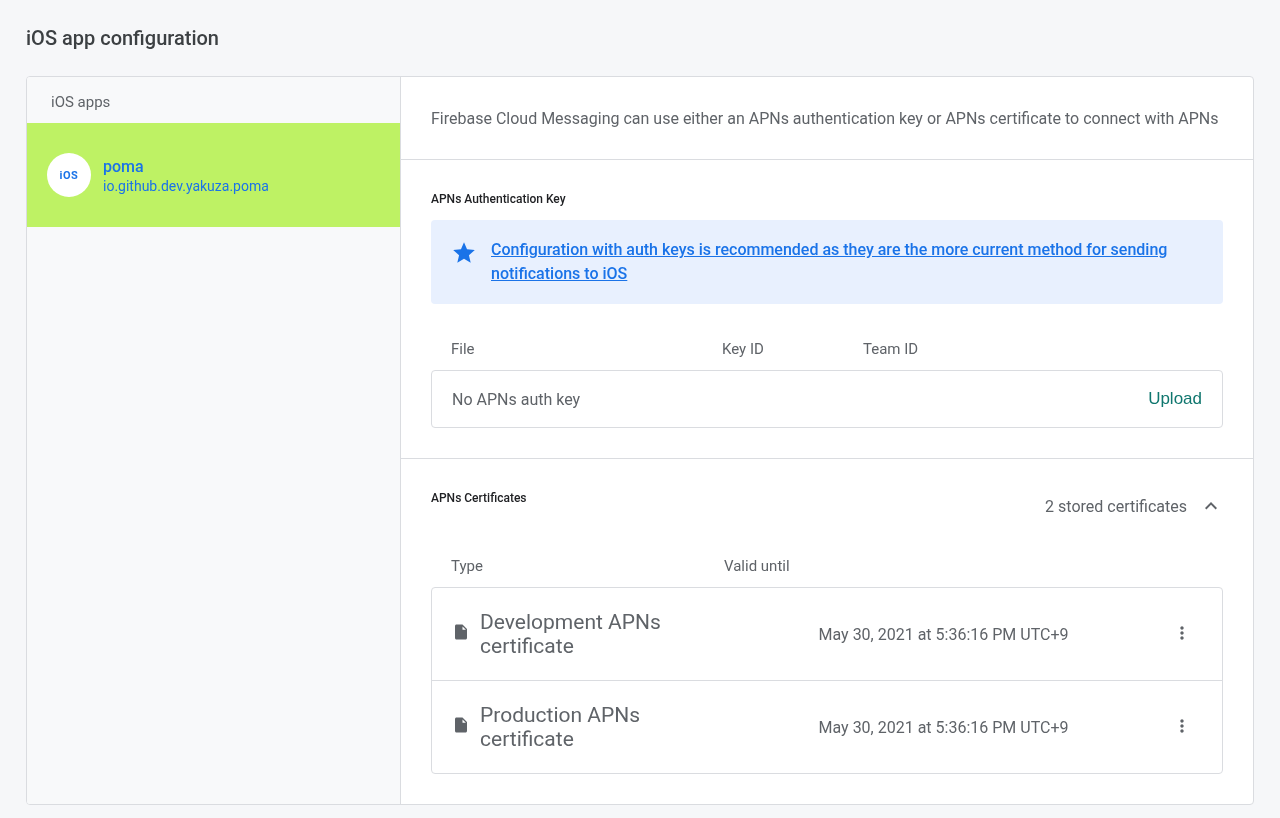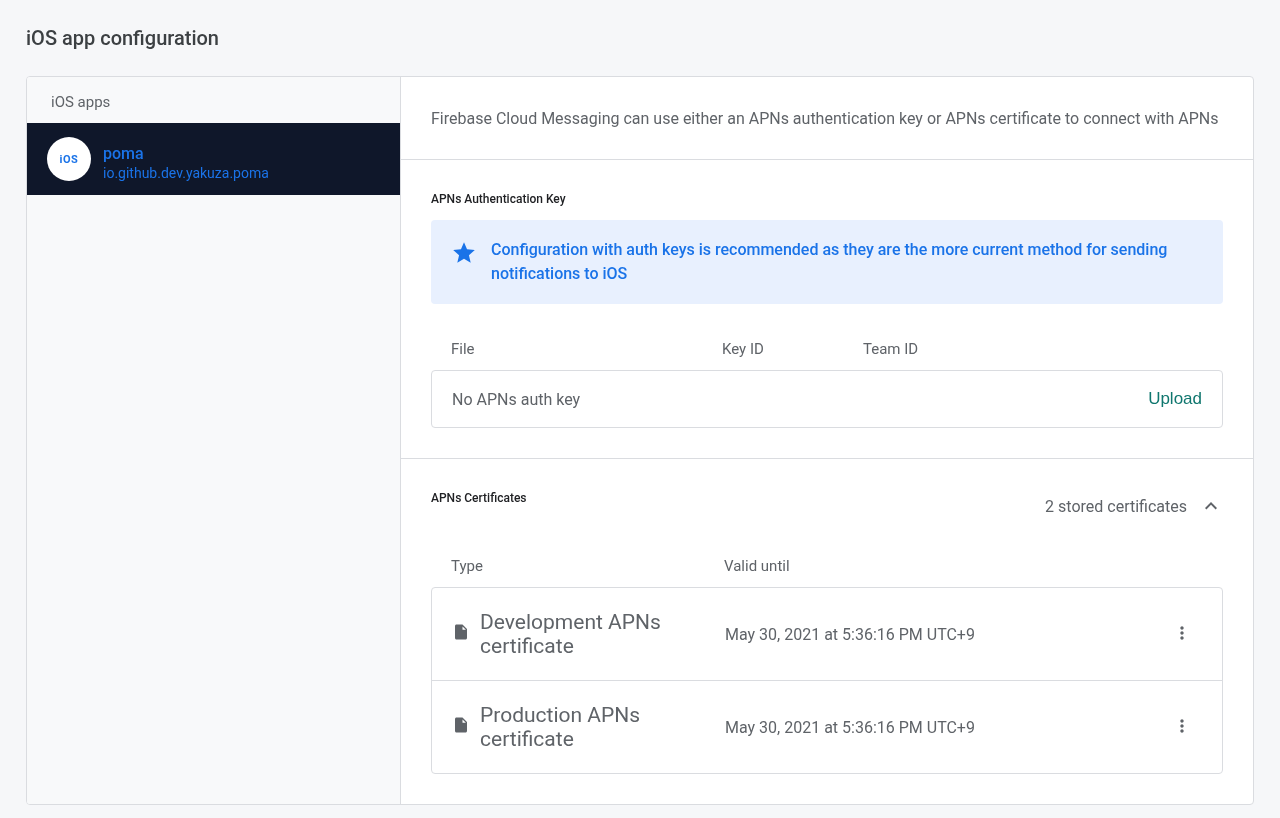--- a/index.html
+++ b/index.html
@@ -31,23 +31,23 @@
       background: #f8f9fa;
       border-right: 1px solid #dadce0;
     }
     .sidebar-header {
       padding: 16px 24px 12px 24px;
       font-size: 15px;
       color: #5f6368;
     }
     .app-item {
       display: flex;
-      align-items: flex-end;
-      padding: 14px 20px;
-      background: #0f172a;
+      align-items: center;
+      padding: 30px 20px;
+      background: #bef264;
       cursor: pointer;
     }
     .app-icon {
       width: 44px;
       height: 44px;
       border-radius: 50%;
       background: #fff;
       display: flex;
       align-items: center;
       justify-content: center;
@@ -103,20 +103,21 @@
     }
     .star-icon {
       flex-shrink: 0;
       margin-top: 2px;
     }
     .banner-text {
       color: #1a73e8;
       font-size: 16px;
       font-weight: 500;
       line-height: 1.5;
+      text-decoration: underline;
     }
     .auth-key-table {
       margin-top: 36px;
     }
     .auth-key-header {
       display: flex;
       padding: 0 20px 12px 20px;
       color: #5f6368;
       font-size: 15px;
       align-items: center;
@@ -190,20 +191,21 @@
       align-items: center;
       gap: 10px;
       flex: 0 0 273px;
       color: #5f6368;
       font-size: 21px;
     }
     .cert-valid {
       flex: 1;
       color: #5f6368;
       font-size: 16px;
+      text-align: center;
     }
     .cert-actions {
       flex: 0 0 40px;
       display: flex;
       justify-content: center;
       cursor: pointer;
     }
     .file-icon {
       flex-shrink: 0;
     }

